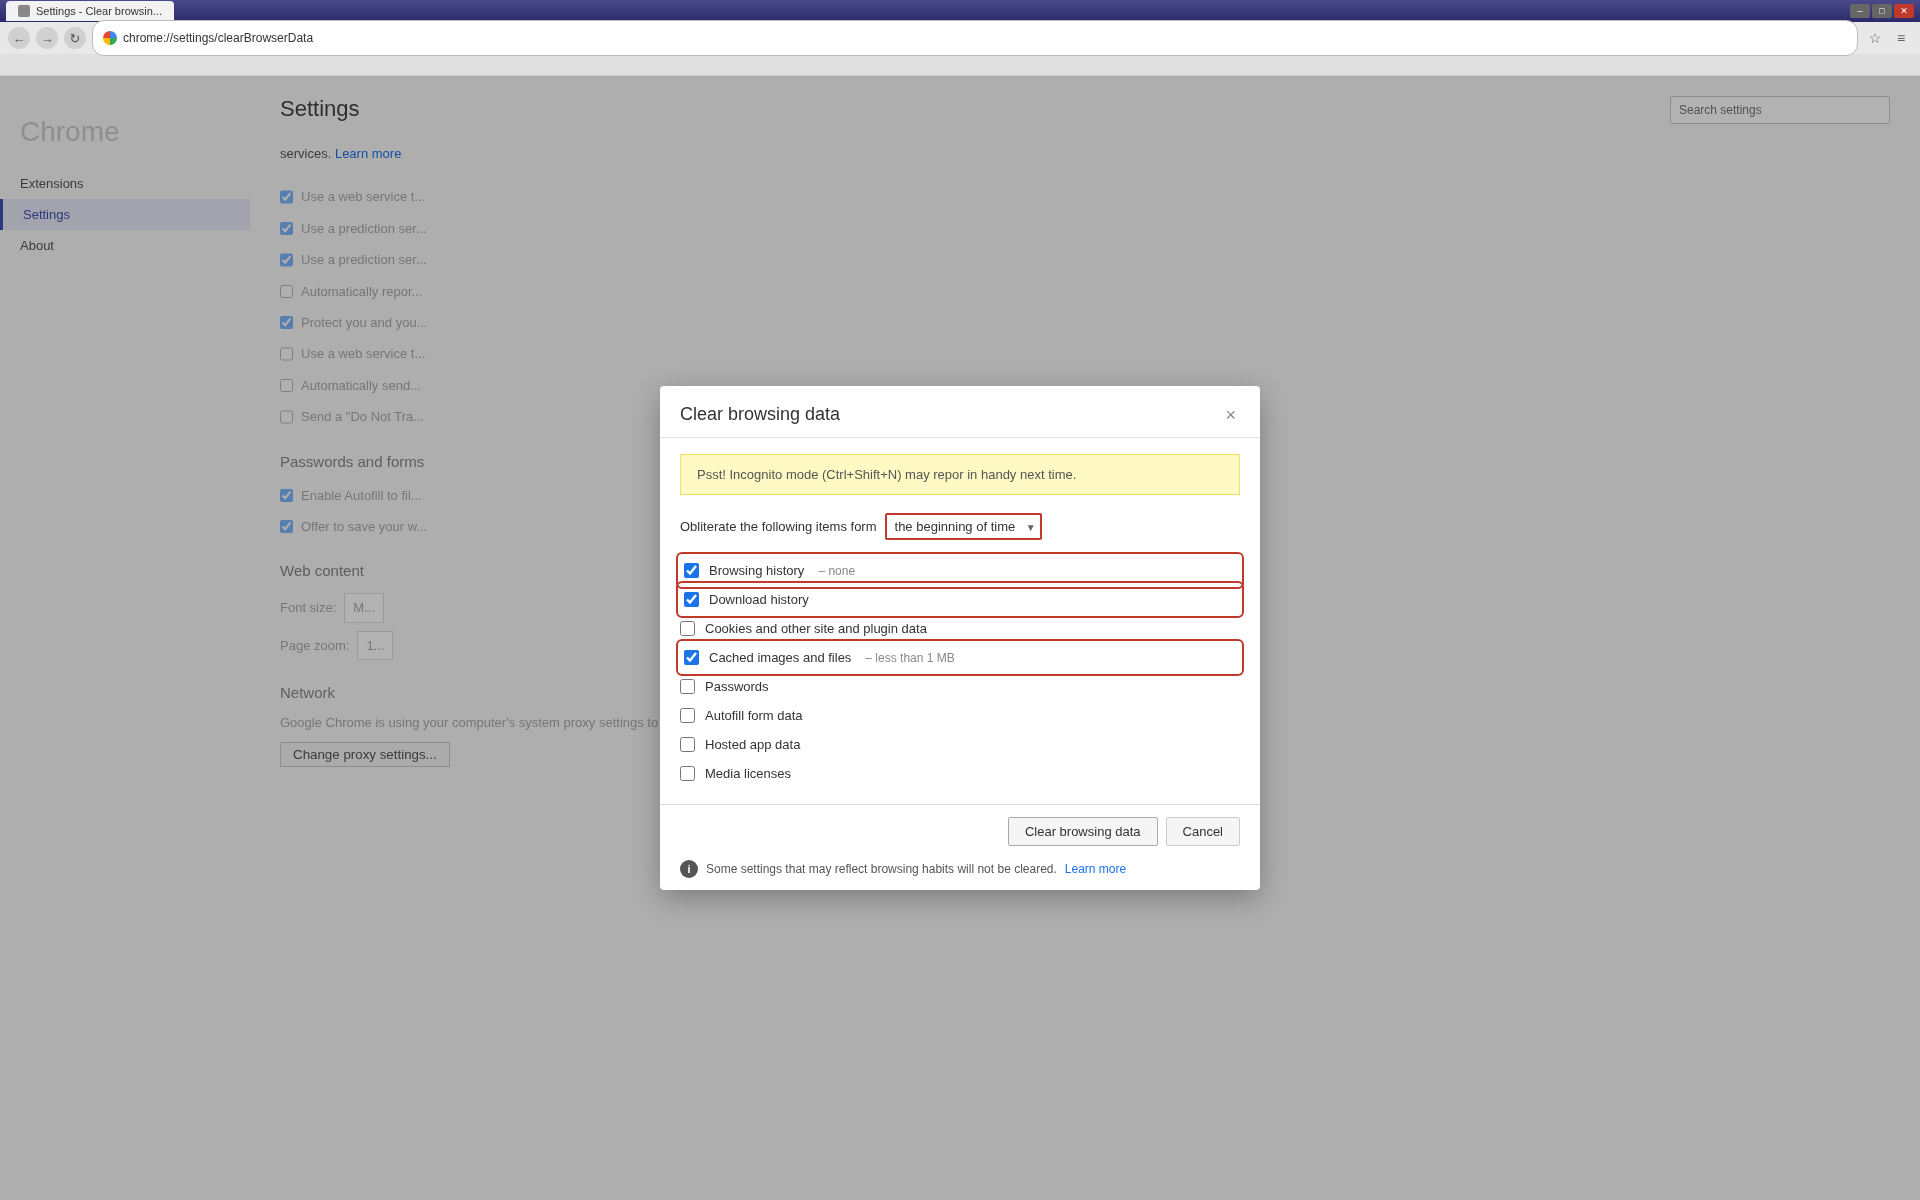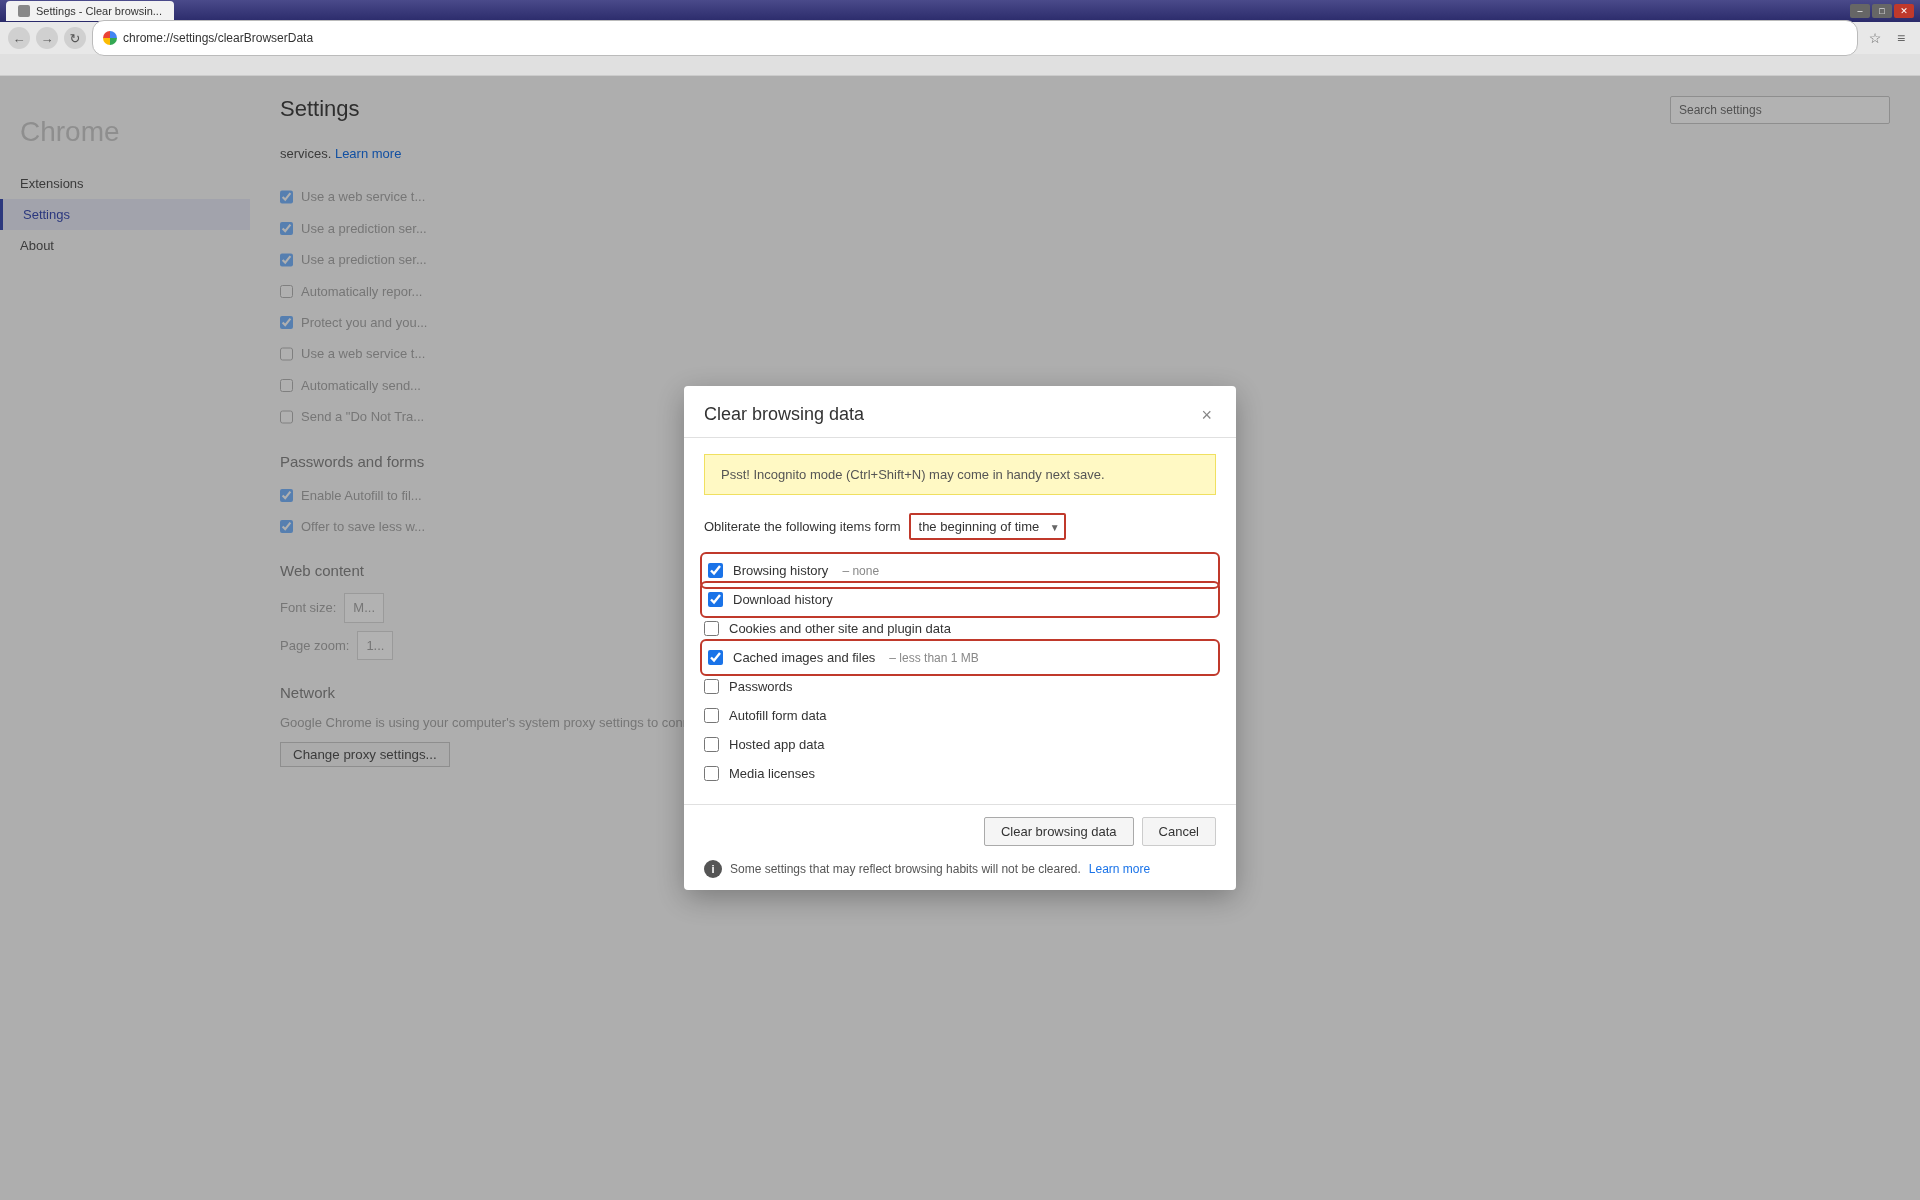--- a/index.html
+++ b/index.html
@@ -225,21 +225,21 @@
       display: flex;
       align-items: center;
       justify-content: center;
     }
 
     
     .dialog {
       background: white;
       border-radius: 4px;
       box-shadow: 0 8px 30px rgba(0,0,0,0.3);
-      width: 552px;
+      width: 600px;
       max-width: 90%;
       position: relative;
     }
     .dialog-header {
       padding: 18px 20px 12px 20px;
       border-bottom: 1px solid #e0e0e0;
       display: flex;
       align-items: center;
       justify-content: space-between;
     }
@@ -487,21 +487,21 @@
     </div>
 
     <div class="section-header">Passwords and forms</div>
     <div class="settings-section">
       <div class="settings-checkbox-item">
         <input type="checkbox" checked="" style="">
         <span>Enable Autofill to fil...</span>
       </div>
       <div class="settings-checkbox-item">
         <input type="checkbox" checked="" style="">
-        <span>Offer to save less w...</span>
+        <span>Offer to save your w...</span>
       </div>
     </div>
 
     <div class="section-header">Web content</div>
     <div class="settings-section">
       <div style="display:flex;align-items:center;gap:8px;padding:4px 0;color:#aaa;">
         <span>Font size:</span>
         <span style="border:1px solid #ddd;padding:2px 8px;background:white;color:#aaa;">M...</span>
       </div>
       <div style="display:flex;align-items:center;gap:8px;padding:4px 0;color:#aaa;">
@@ -522,21 +522,21 @@
 
   <div class="dialog">
 
     <div class="dialog-header">
       <h2 class="dialog-title">Clear browsing data</h2>
       <button class="dialog-close">×</button>
     </div>
 
     <div class="dialog-body">
 
-      <div class="incognito-tip">Psst! Incognito mode (Ctrl+Shift+N) may come in handy next save.</div>
+      <div class="incognito-tip">Psst! Incognito mode (Ctrl+Shift+N) may repor in handy next time.</div>
 
       <div class="obliterate-row">
         <span>Obliterate the following items form</span>
         <div class="time-select-wrapper">
           <select class="time-select">
             <option>the past hour</option>
             <option>the past day</option>
             <option>the past week</option>
             <option>the last 4 weeks</option>
             <option selected="">the beginning of time</option>

